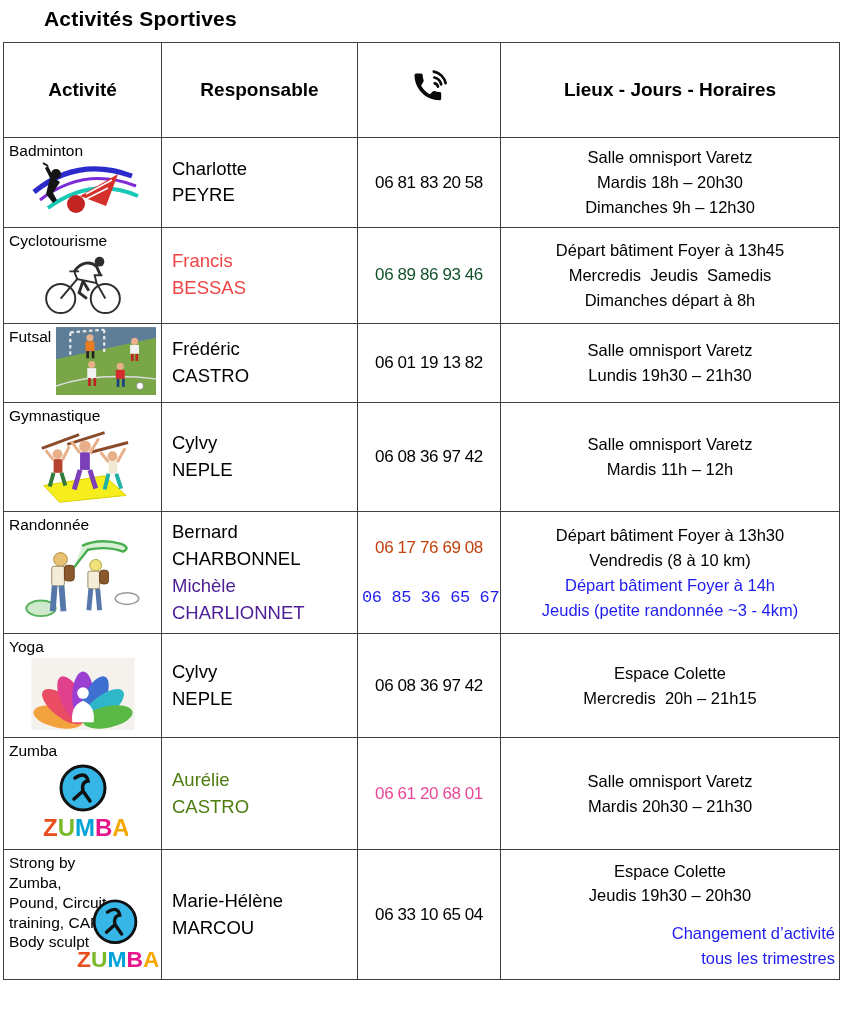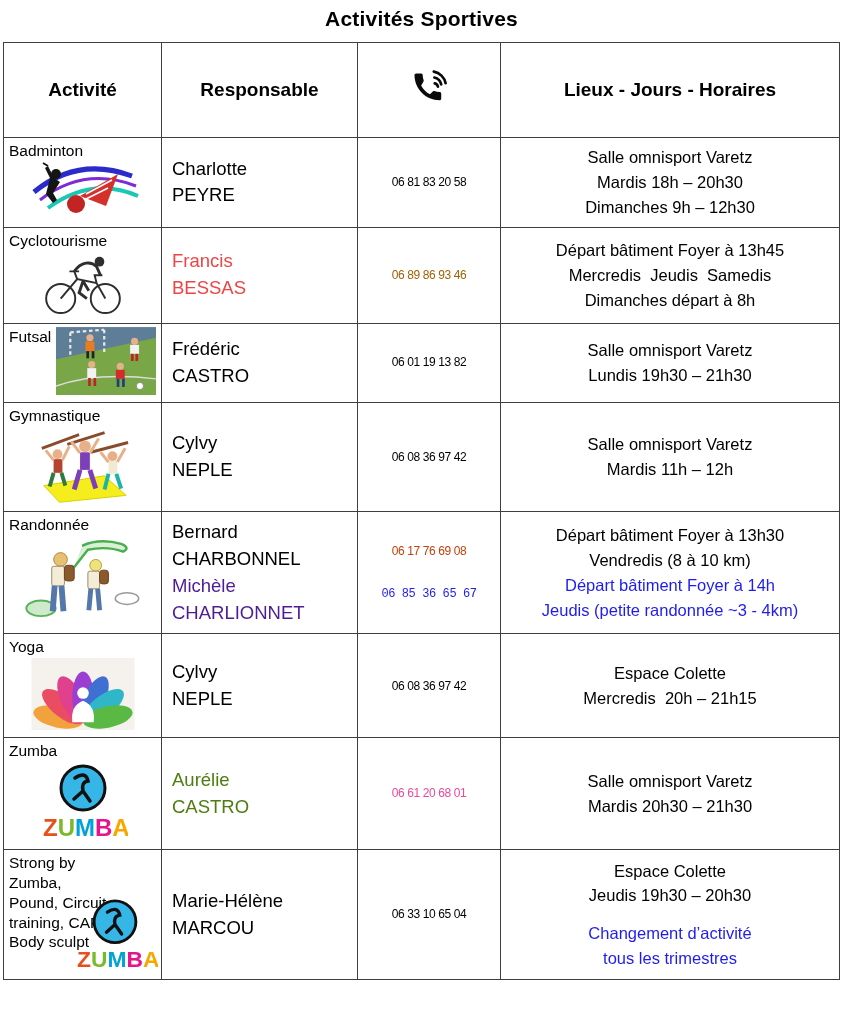--- a/index.html
+++ b/index.html
@@ -1,40 +1,40 @@
 <!DOCTYPE html>
 <html><head>
 <meta charset="utf-8">
 <style>
   html,body{margin:0;padding:0;background:#ffffff;}
   body{width:843px;height:1024px;font-family:"Liberation Sans",sans-serif;color:#000;overflow:hidden;}
-  .title{text-align:center;font-size:21px;font-weight:bold;padding-top:7px;letter-spacing:.2px;}
+  .title{text-align:left;font-size:21px;font-weight:bold;padding-top:7px;letter-spacing:.2px;padding-left:44px;}
   table{border-collapse:collapse;table-layout:fixed;width:836px;margin:11px 0 4px 3px;}
   th,td{border:1.6px solid #3f3f3f;padding:2px 4px;overflow:hidden;}
   thead tr{height:95px;}
   thead th{font-size:19px;font-weight:bold;text-align:center;vertical-align:middle;}
   .activity-cell{vertical-align:top;text-align:left;font-size:15.5px;padding:3px 5px;position:relative;}
   .act-text{line-height:1.28;}
   .act-icon{display:block;text-align:center;margin-top:1px;}
   
   .act-2 .act-text{display:inline-block;vertical-align:top;max-width:44px;text-align:center;}
   .act-2 .act-icon{display:inline-block;float:right;margin-top:0;}
   .act-2 svg{width:100px;height:68px;}
   
   .act-7 .act-text{max-width:104px;}
   .act-7 .act-icon{position:absolute;right:3px;bottom:2px;}
   .act-7 svg{width:86px;height:76px;}
   .responsible-cell{vertical-align:middle;text-align:left;font-size:18.5px;padding-left:10px;}
   .resp-line{line-height:1.45;}
-  .phone-cell{vertical-align:middle;text-align:center;font-size:12px;letter-spacing:-0.4px;white-space:nowrap;}
+  .phone-cell{vertical-align:middle;text-align:center;font-size:17px;letter-spacing:-0.4px;white-space:nowrap;}
   .phone-line{line-height:1.4;}
   .schedule-cell{vertical-align:middle;text-align:center;font-size:16.5px;}
   .sched-line{line-height:1.5;white-space:pre-wrap;}
   tr.row-4 .phone-group + .phone-group{margin-top:26px;font-family:Liberation Mono, monospace;}
-  tr.row-7 .sched-group + .sched-group{margin-top:13px;}
+  tr.row-7 .sched-group + .sched-group{margin-top:13px;text-align:right;}
 </style>
 </head>
 <body>
 
 <div class="title">Activités Sportives</div>
 
 <table>
   <colgroup>
     <col style="width:158px">
       <col style="width:196px">
@@ -101,21 +101,21 @@
               </g>
             </svg></span>
         </td>
         <td class="responsible-cell">
           <div class="resp-group" style="color: #ef4444;">
             <div class="resp-line">Francis</div>
             <div class="resp-line">BESSAS</div>
           </div>
         </td>
         <td class="phone-cell">
-          <div class="phone-group" style="color: #a16207;">
+          <div class="phone-group" style="color: #14532d;">
             <div class="phone-line">06 89 86 93 46</div>
           </div>
         </td>
         <td class="schedule-cell">
           <div class="sched-group" style="color: rgb(0, 0, 0);">
             <div class="sched-line">Départ bâtiment Foyer à 13h45</div>
             <div class="sched-line">Mercredis  Jeudis  Samedis</div>
             <div class="sched-line">Dimanches départ à 8h</div>
           </div>
         </td>

